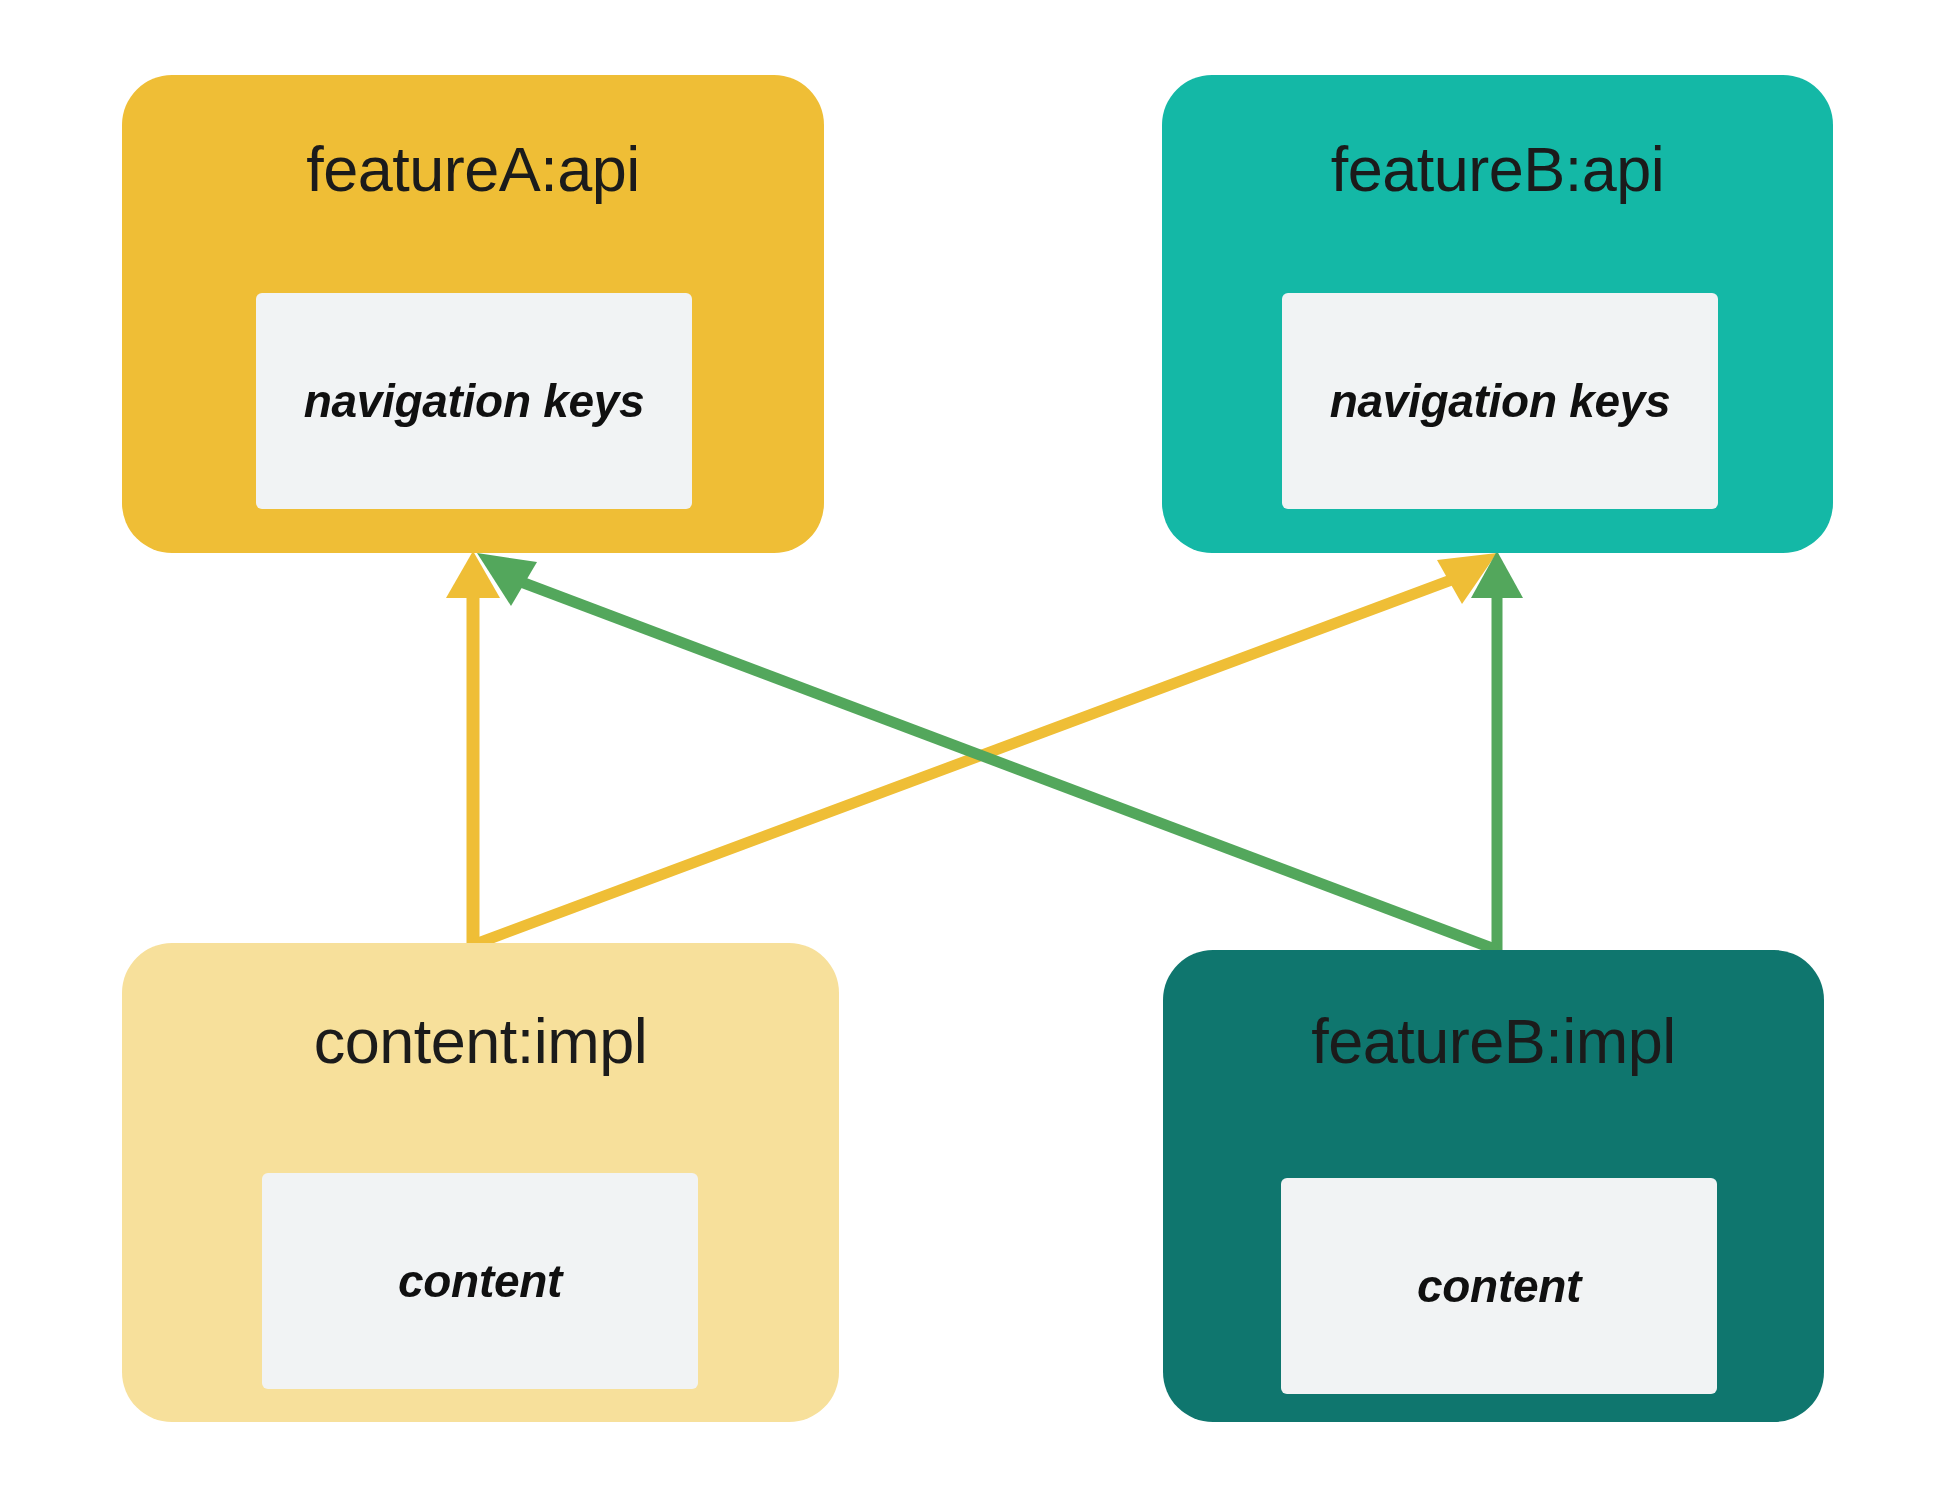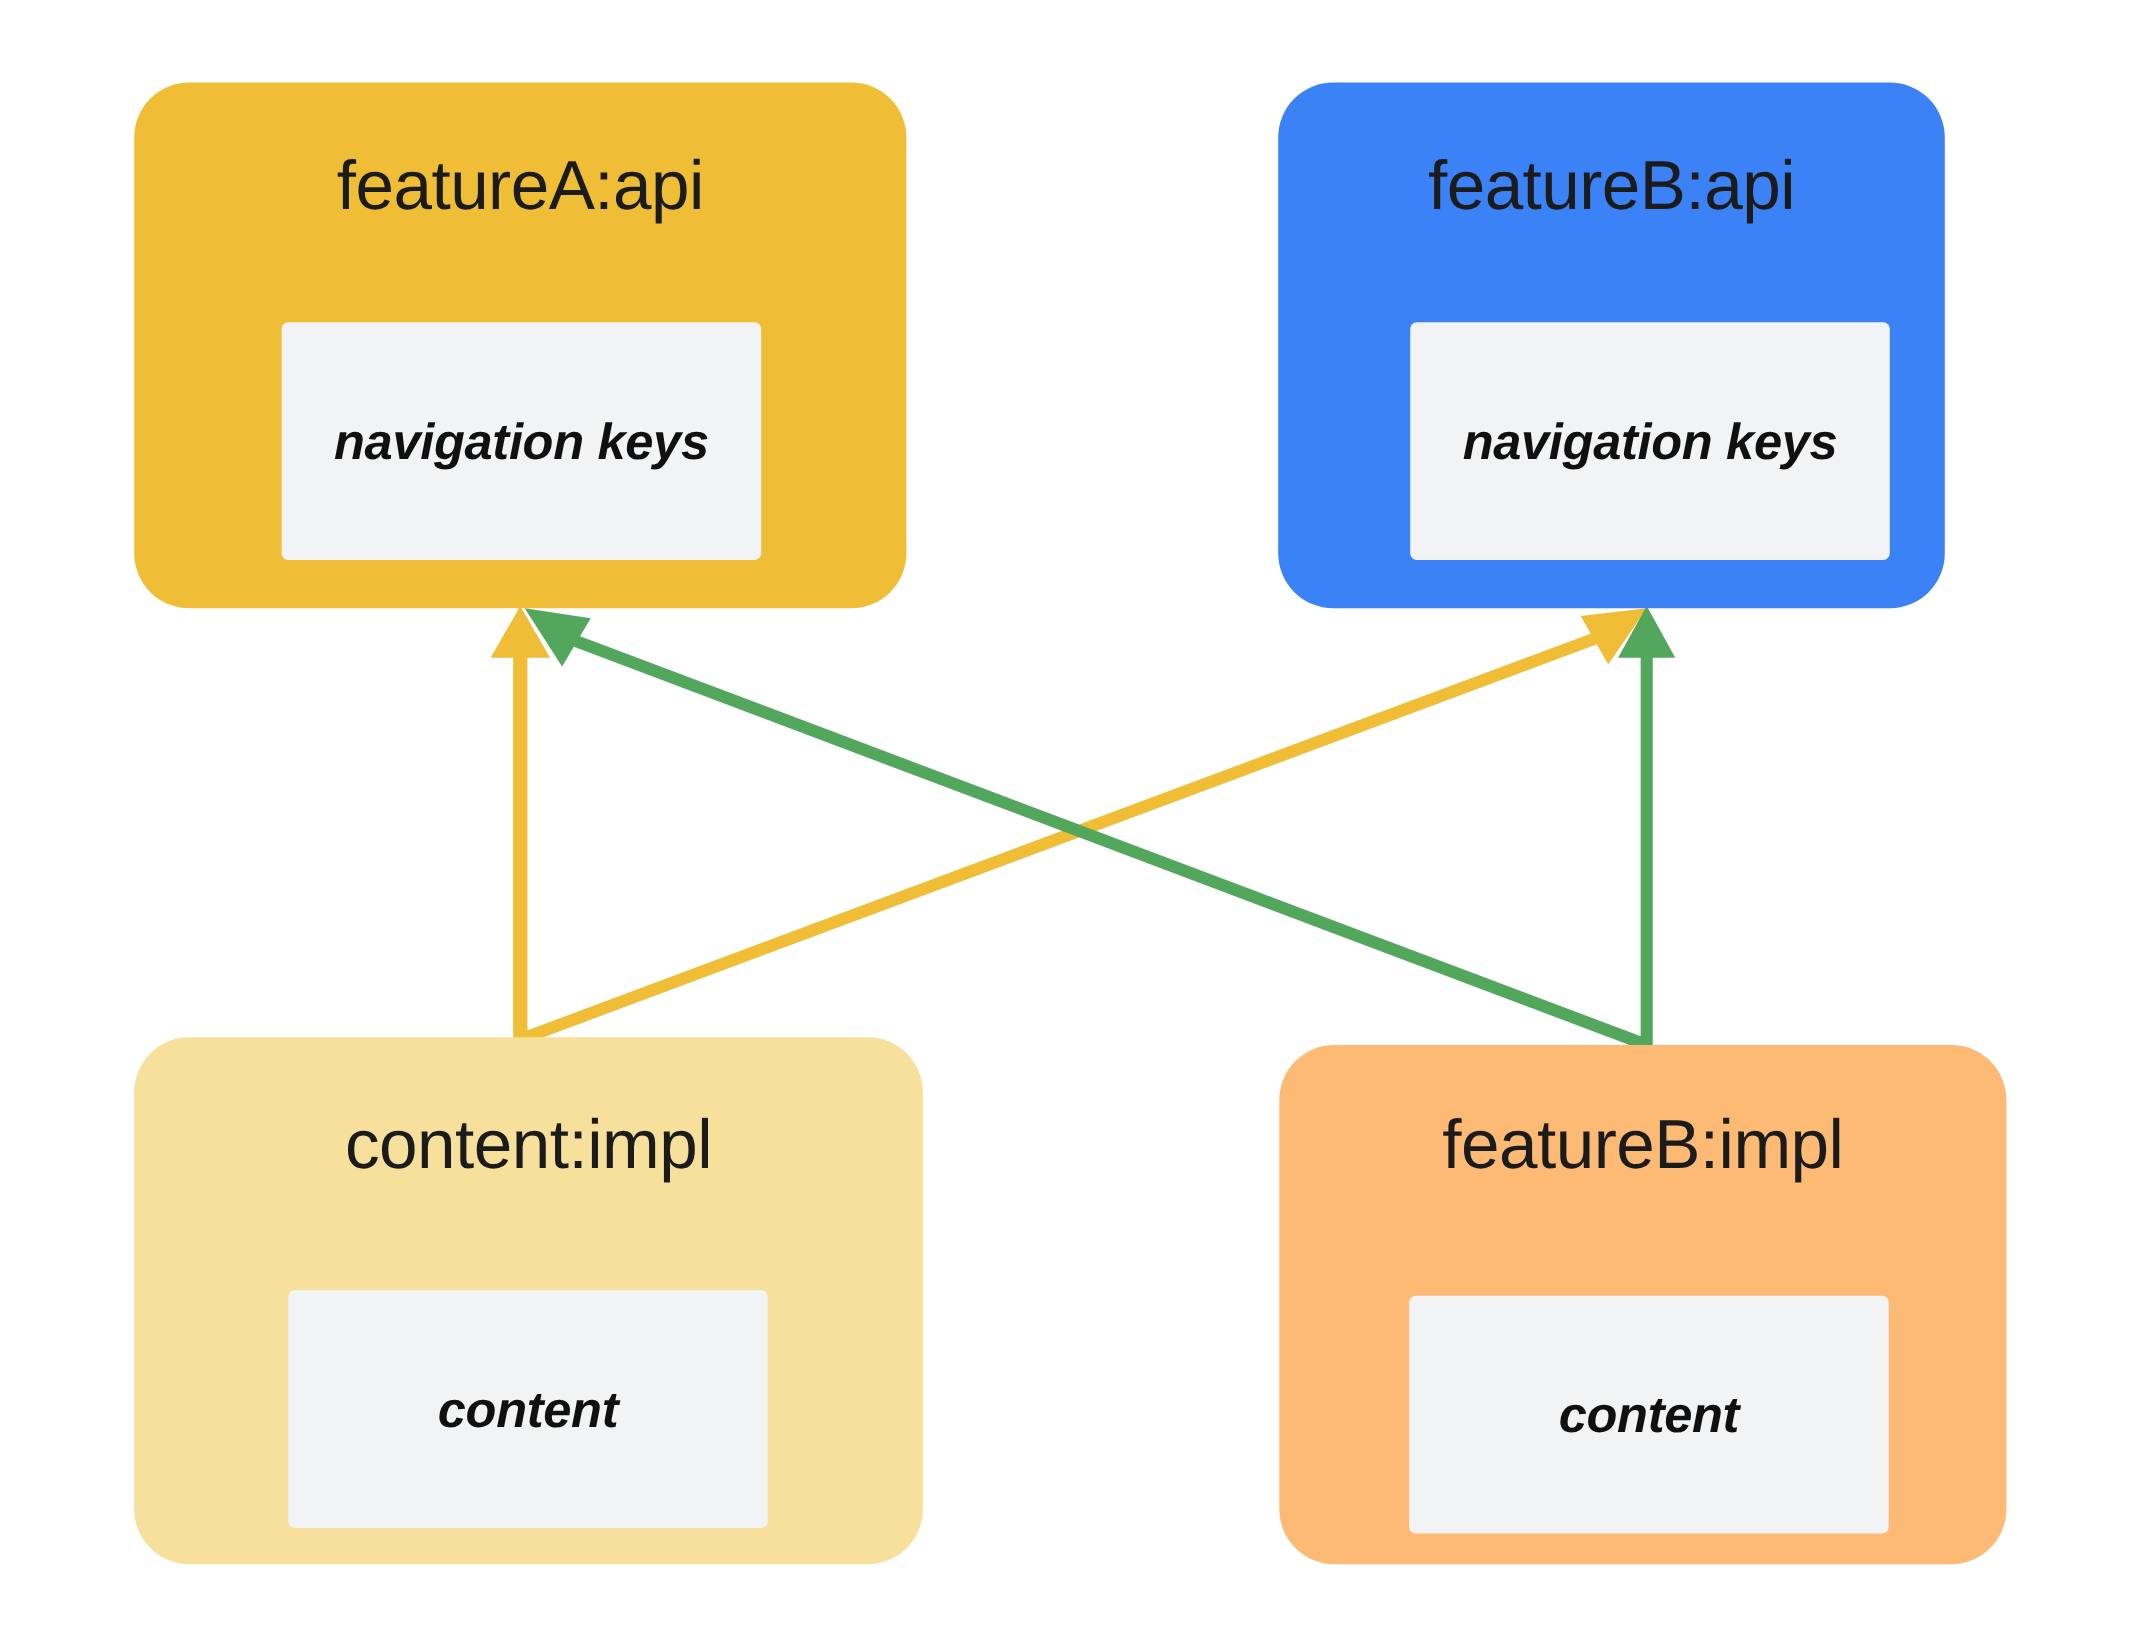--- a/index.html
+++ b/index.html
@@ -76,23 +76,23 @@
     left: 134px;
     top: 218px;
     width: 436px;
     height: 216px;
   }
 
   
   #card-featureB-api {
     left: 1162px;
     top: 75px;
-    width: 606px;
+    width: 671px;
     height: 478px;
-    background: #3b82f6;
+    background: #14b8a6;
   }
   #card-featureB-api .module-title { margin-top: 63px; }
   #card-featureB-api .inner-box {
     left: 120px;
     top: 218px;
     width: 436px;
     height: 216px;
   }
 
   
@@ -110,21 +110,21 @@
     width: 436px;
     height: 216px;
   }
 
   
   #card-featureB-impl {
     left: 1163px;
     top: 950px;
     width: 661px;
     height: 472px;
-    background: #fdba74;
+    background: #0f766e;
   }
   #card-featureB-impl .module-title { margin-top: 60px; }
   #card-featureB-impl .inner-box {
     left: 118px;
     top: 228px;
     width: 436px;
     height: 216px;
   }
 </style>
 </head>

